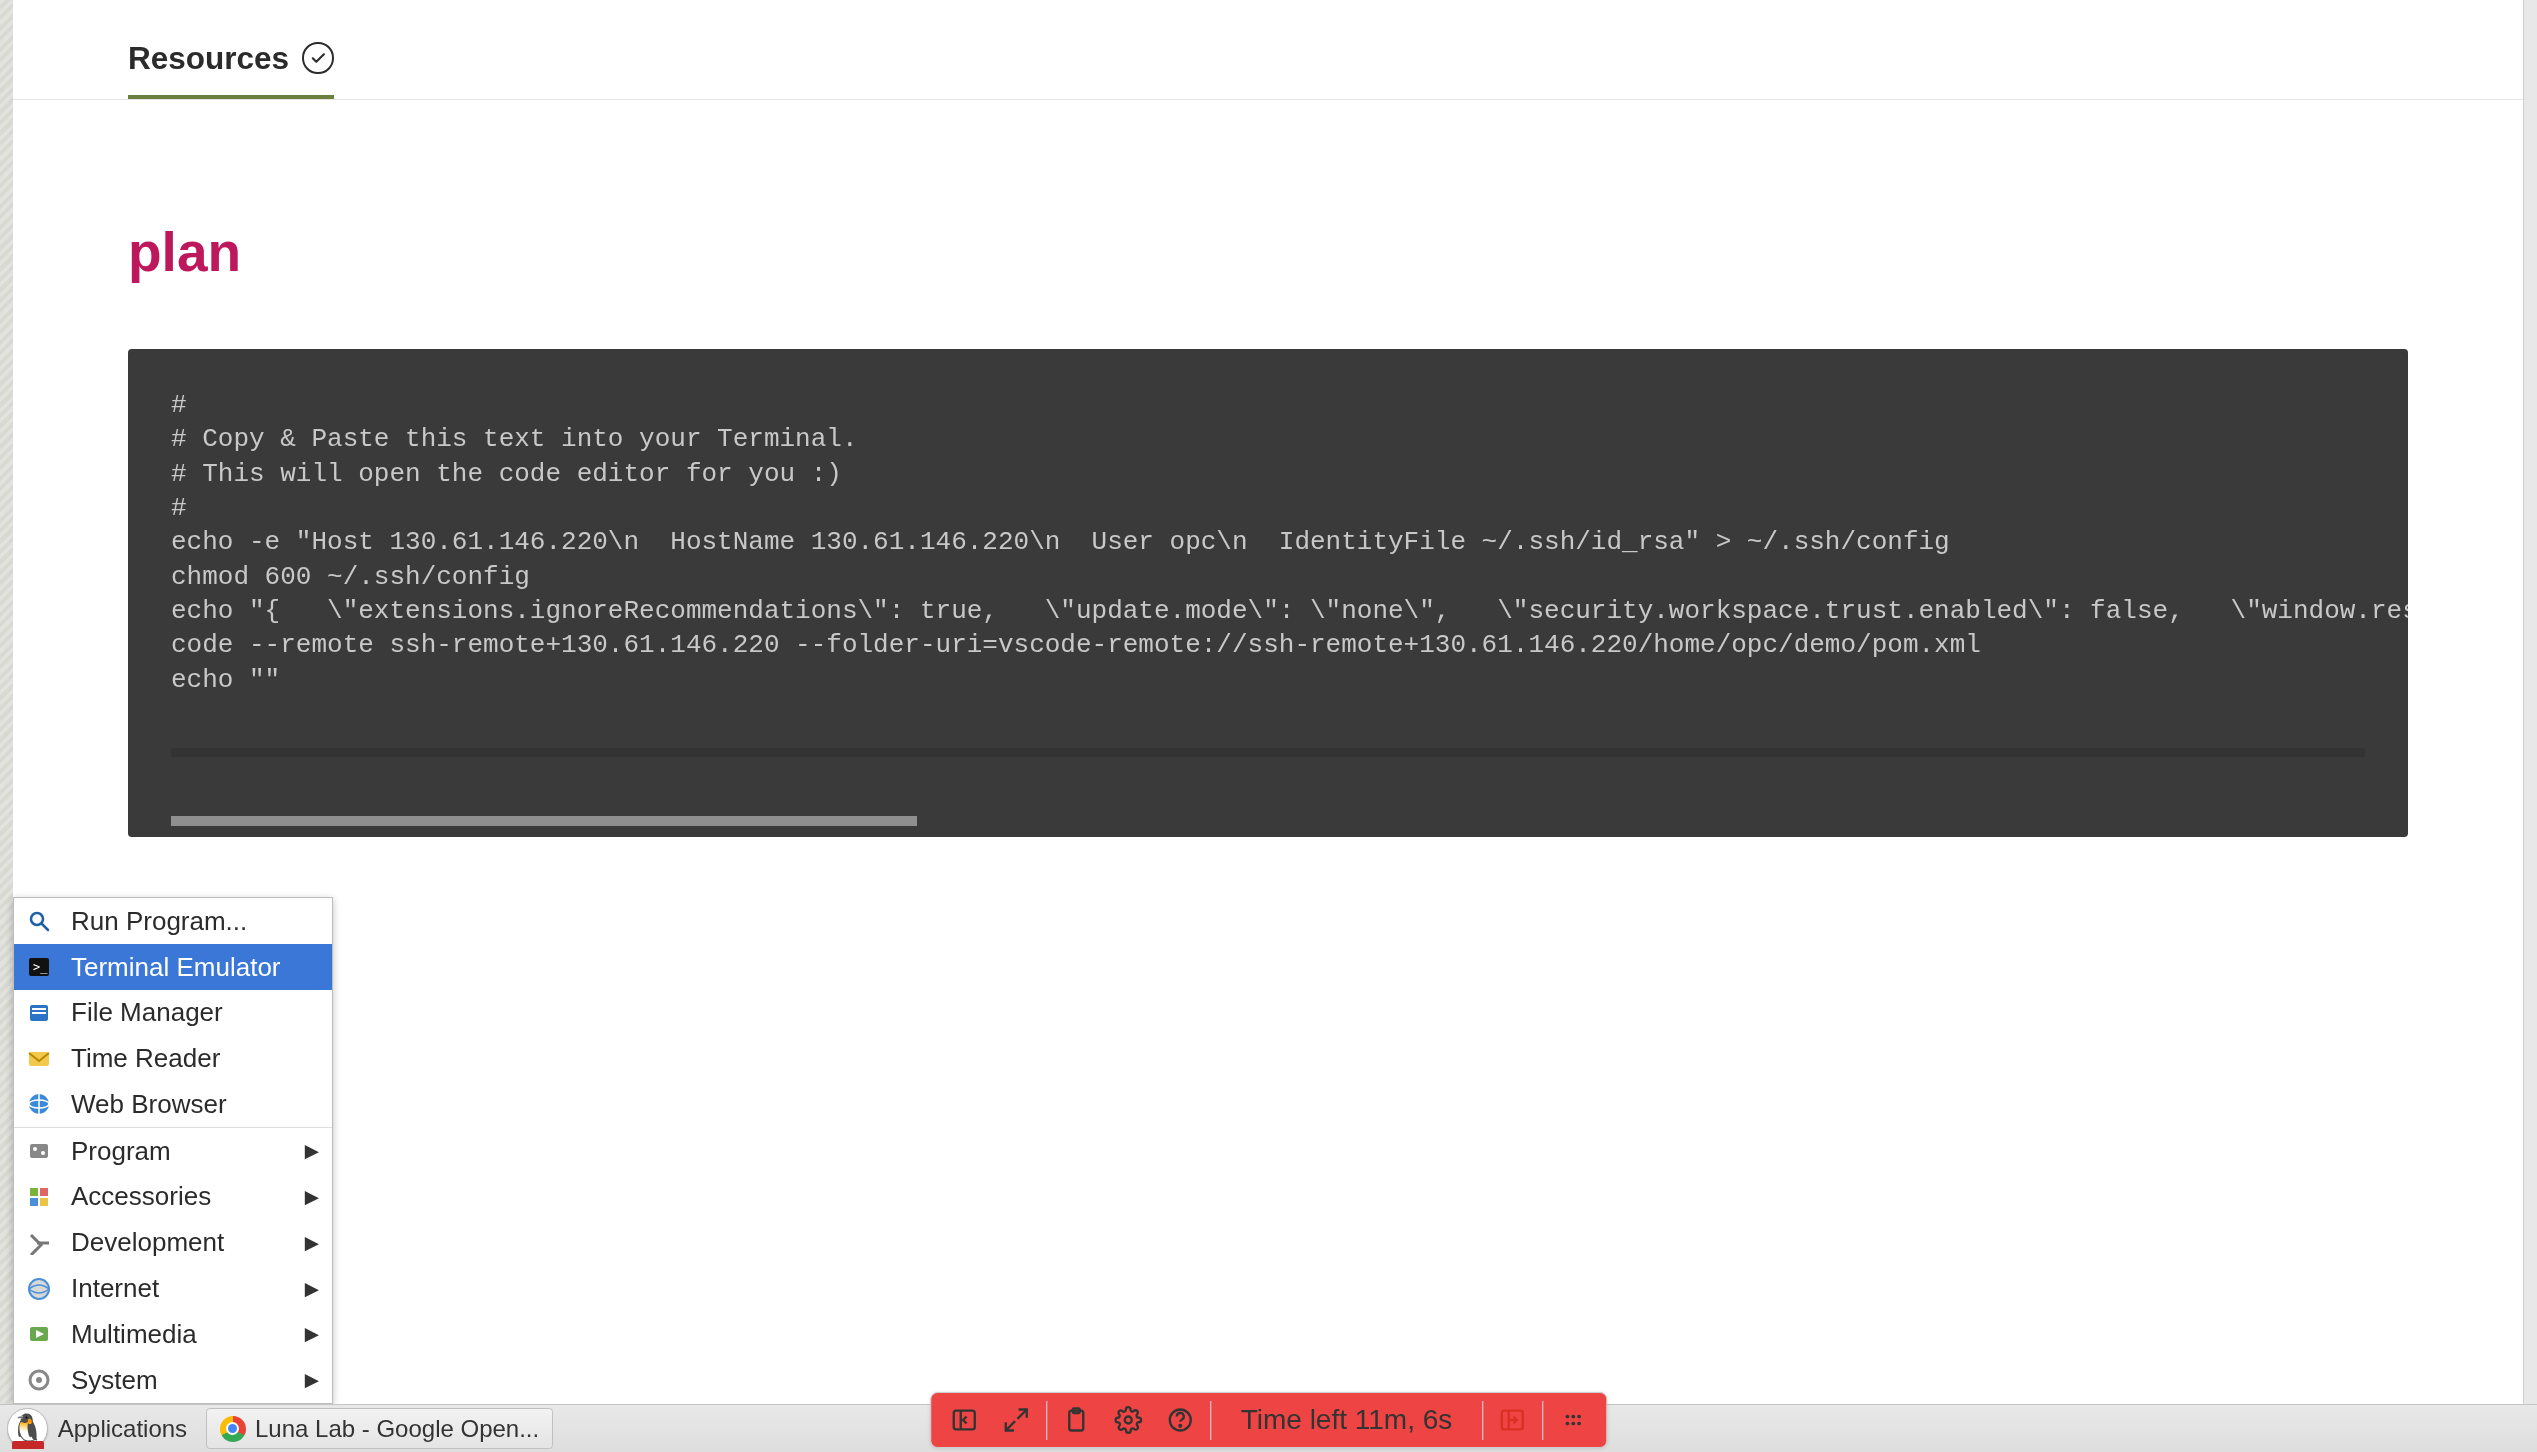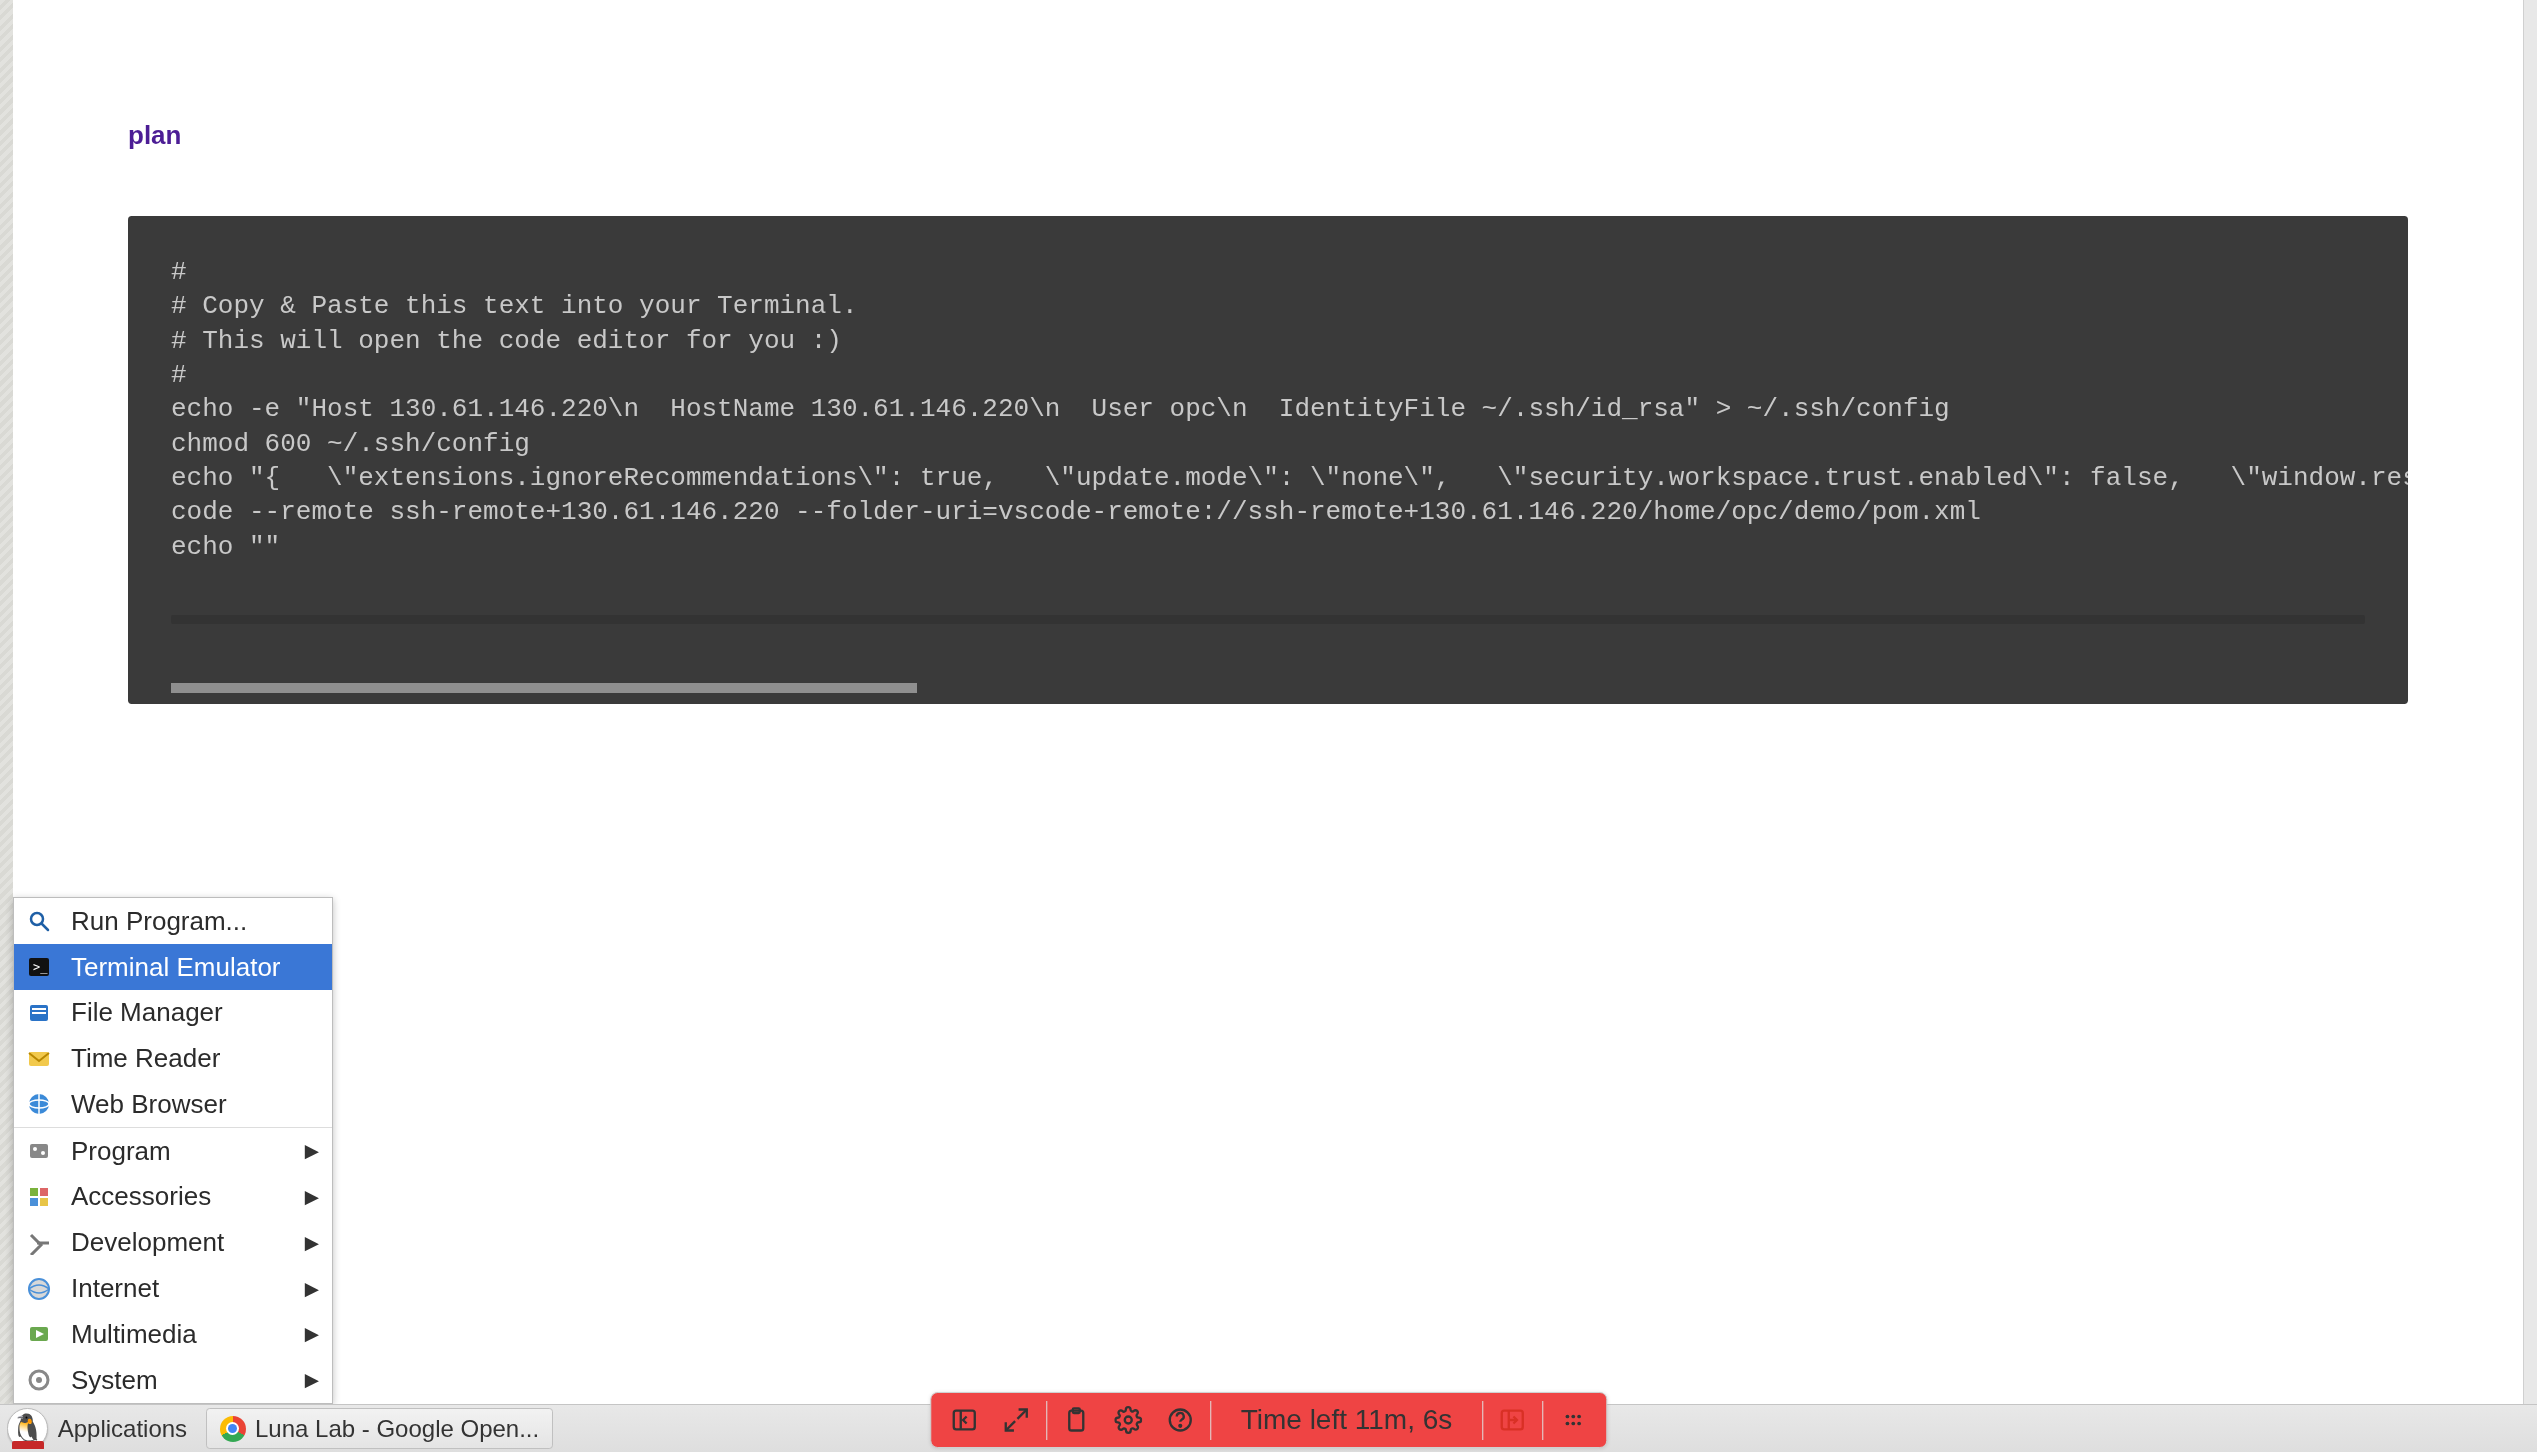--- a/index.html
+++ b/index.html
@@ -24,21 +24,21 @@
     font-size: 31.5px; font-weight: 600; color: #2b2b2b;
     padding: 0 0 18.5px 0; border-bottom: 4.6px solid #6b7f3e;
   }
   .checkmark-circle {
     width: 31.5px; height: 31.5px; border: 2.8px solid #2b2b2b; border-radius: 50%;
     display: inline-flex; align-items: center; justify-content: center;
   }
   .checkmark-circle svg { width: 16.7px; height: 16.7px; }
 
   .content-area { padding: 120px 115px 0 115px; }
-  .page-title { font-size: 26px; font-weight: 700; color: #4c1d95; margin-bottom: 65px; }
+  .page-title { font-size: 55px; font-weight: 700; color: #be185d; margin-bottom: 65px; }
 
   .step-header { display: flex; justify-content: space-between; align-items: center; margin-bottom: 28px; }
   .step-title { font-size: 31.5px; font-weight: 600; color: #4a4a4a; }
   .hide-details { font-size: 31.5px; color: #0a5fd6; cursor: pointer; }
 
   .code-block {
     background: #3a3a3a; color: #c8c8c8; border-radius: 3.7px;
     font-family: "Menlo","Consolas","Courier New",monospace;
     font-size: 26px; line-height: 1.32; padding: 39px 43px 11px 43px;
     white-space: pre; overflow-x: auto; position: relative;
@@ -118,20 +118,30 @@
   .exit-icon svg { color:#d93025; }
 
 </style>
 </head>
 <body>
 
 <div class="left-edge"></div>
 
 <div class="main-panel">
 
+  <div class="tabs-bar">
+    <div class="tab">
+      <span>Resources</span>
+      <span class="checkmark-circle">
+        <svg viewBox="0 0 24 24" fill="none" stroke="#2b2b2b" stroke-width="3" stroke-linecap="round" stroke-linejoin="round">
+            <polyline points="4 12 9 17 20 6"></polyline>
+          </svg>
+      </span>
+    </div>
+  </div>
 
   <div class="content-area">
     <h1 class="page-title">plan</h1>
 
 
     <div class="code-block"><span>#
 # Copy &amp; Paste this text into your Terminal.
 # This will open the code editor for you :)
 #
 echo -e "Host 130.61.146.220\n  HostName 130.61.146.220\n  User opc\n  IdentityFile ~/.ssh/id_rsa" &gt; ~/.ssh/config

